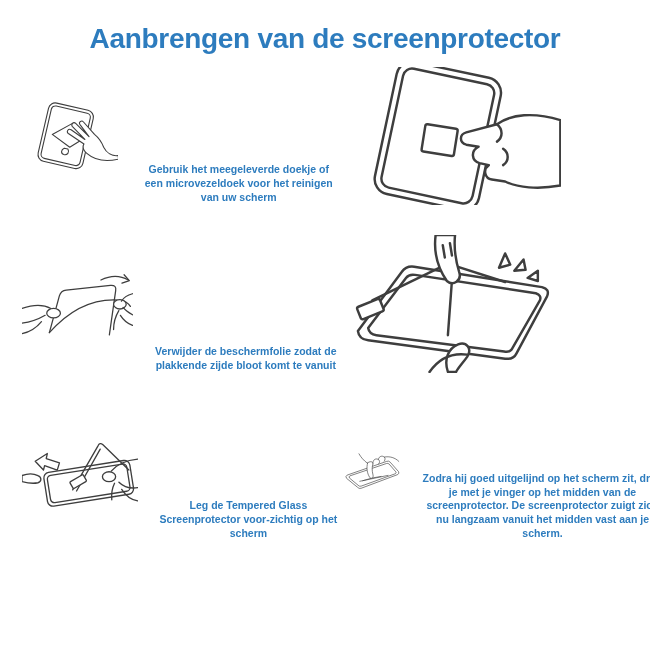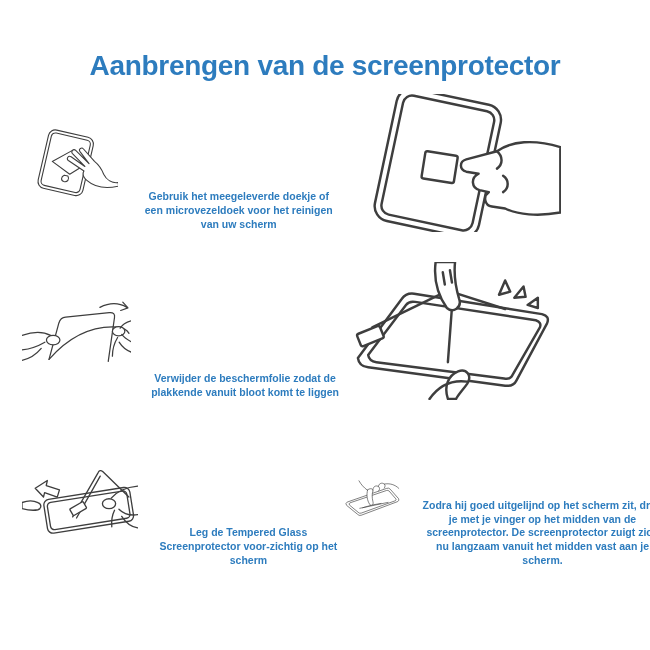--- a/index.html
+++ b/index.html
@@ -1,19 +1,19 @@
 <!DOCTYPE html>
 <html style="--accent: #2d7cbe; --line: #3e3e3e; --bg: #ffffff;"><head>
 <meta charset="utf-8">
 <style>
   :root { --accent:#2d7cbe; --line:#3e3e3e; --bg:#ffffff; }
   * { margin:0; padding:0; box-sizing:border-box; }
   html,body { width:650px; height:650px; background:var(--bg); overflow:hidden; }
   body { font-family:"Liberation Sans", sans-serif; }
-  .page { width:650px; height:650px; background:var(--bg); padding-top:50px; }
+  .page { width:650px; height:650px; background:var(--bg); padding-top:23px; }
   .title {
     text-align:center; color:var(--accent); font-size:28px; font-weight:700;
     letter-spacing:-0.3px; margin-bottom:8px;
   }
   .grid {
     display:grid; grid-template-columns:1fr 1fr;
     row-gap:30px; column-gap:6px; padding:4px 22px 0 22px;
   }
   .step { display:flex; flex-direction:row; align-items:flex-end;gap:20px; }
   .illus { color:var(--line); display:block; }
@@ -72,21 +72,21 @@
           <ellipse cx="60" cy="85" rx="13" ry="9" fill="#fff"></ellipse>
           <path d="M0,104 C16,102 32,96 44,89"></path>
           <path d="M0,124 C14,121 28,112 37,101"></path>
           <ellipse cx="186" cy="68" rx="12" ry="9" fill="#fff"></ellipse>
           <path d="M210,48 C199,51 192,57 189,62"></path>
           <path d="M210,88 C201,83 195,78 192,74"></path>
           <path d="M184,80 C178,90 174,102 174,116"></path>
           <path d="M210,108 C199,104 192,97 187,89"></path>
         </g>
       </svg>
-      <p class="caption">Verwijder de beschermfolie zodat de plakkende vanuit bloot komt te liggen</p>
+      <p class="caption">Verwijder de beschermfolie zodat de plakkende zijde bloot komt te vanuit</p>
     </div>
 
     <div class="step">
       <svg class="illus" viewBox="0 0 210 135" width="216" height="138">
         <g stroke="currentColor" stroke-width="2.4" fill="none" stroke-linecap="round" stroke-linejoin="round">
           <path d="M12,94 L55,36 Q59,30 67,31 L192,51 Q200,53 197,60 L167,116 Q164,122 156,121 L22,103 Q13,102 12,94 Z"></path>
           <path d="M22,91 L59,42 Q62,38 68,39 L186,57 Q192,59 190,64 L163,111 Q161,115 155,114 L30,98 Q23,97 22,91 Z"></path>
           <path d="M26,64 L100,28 L156,46"></path>
           <path d="M100,28 L104,44"></path>
           <path d="M104,44 L100,98"></path>

